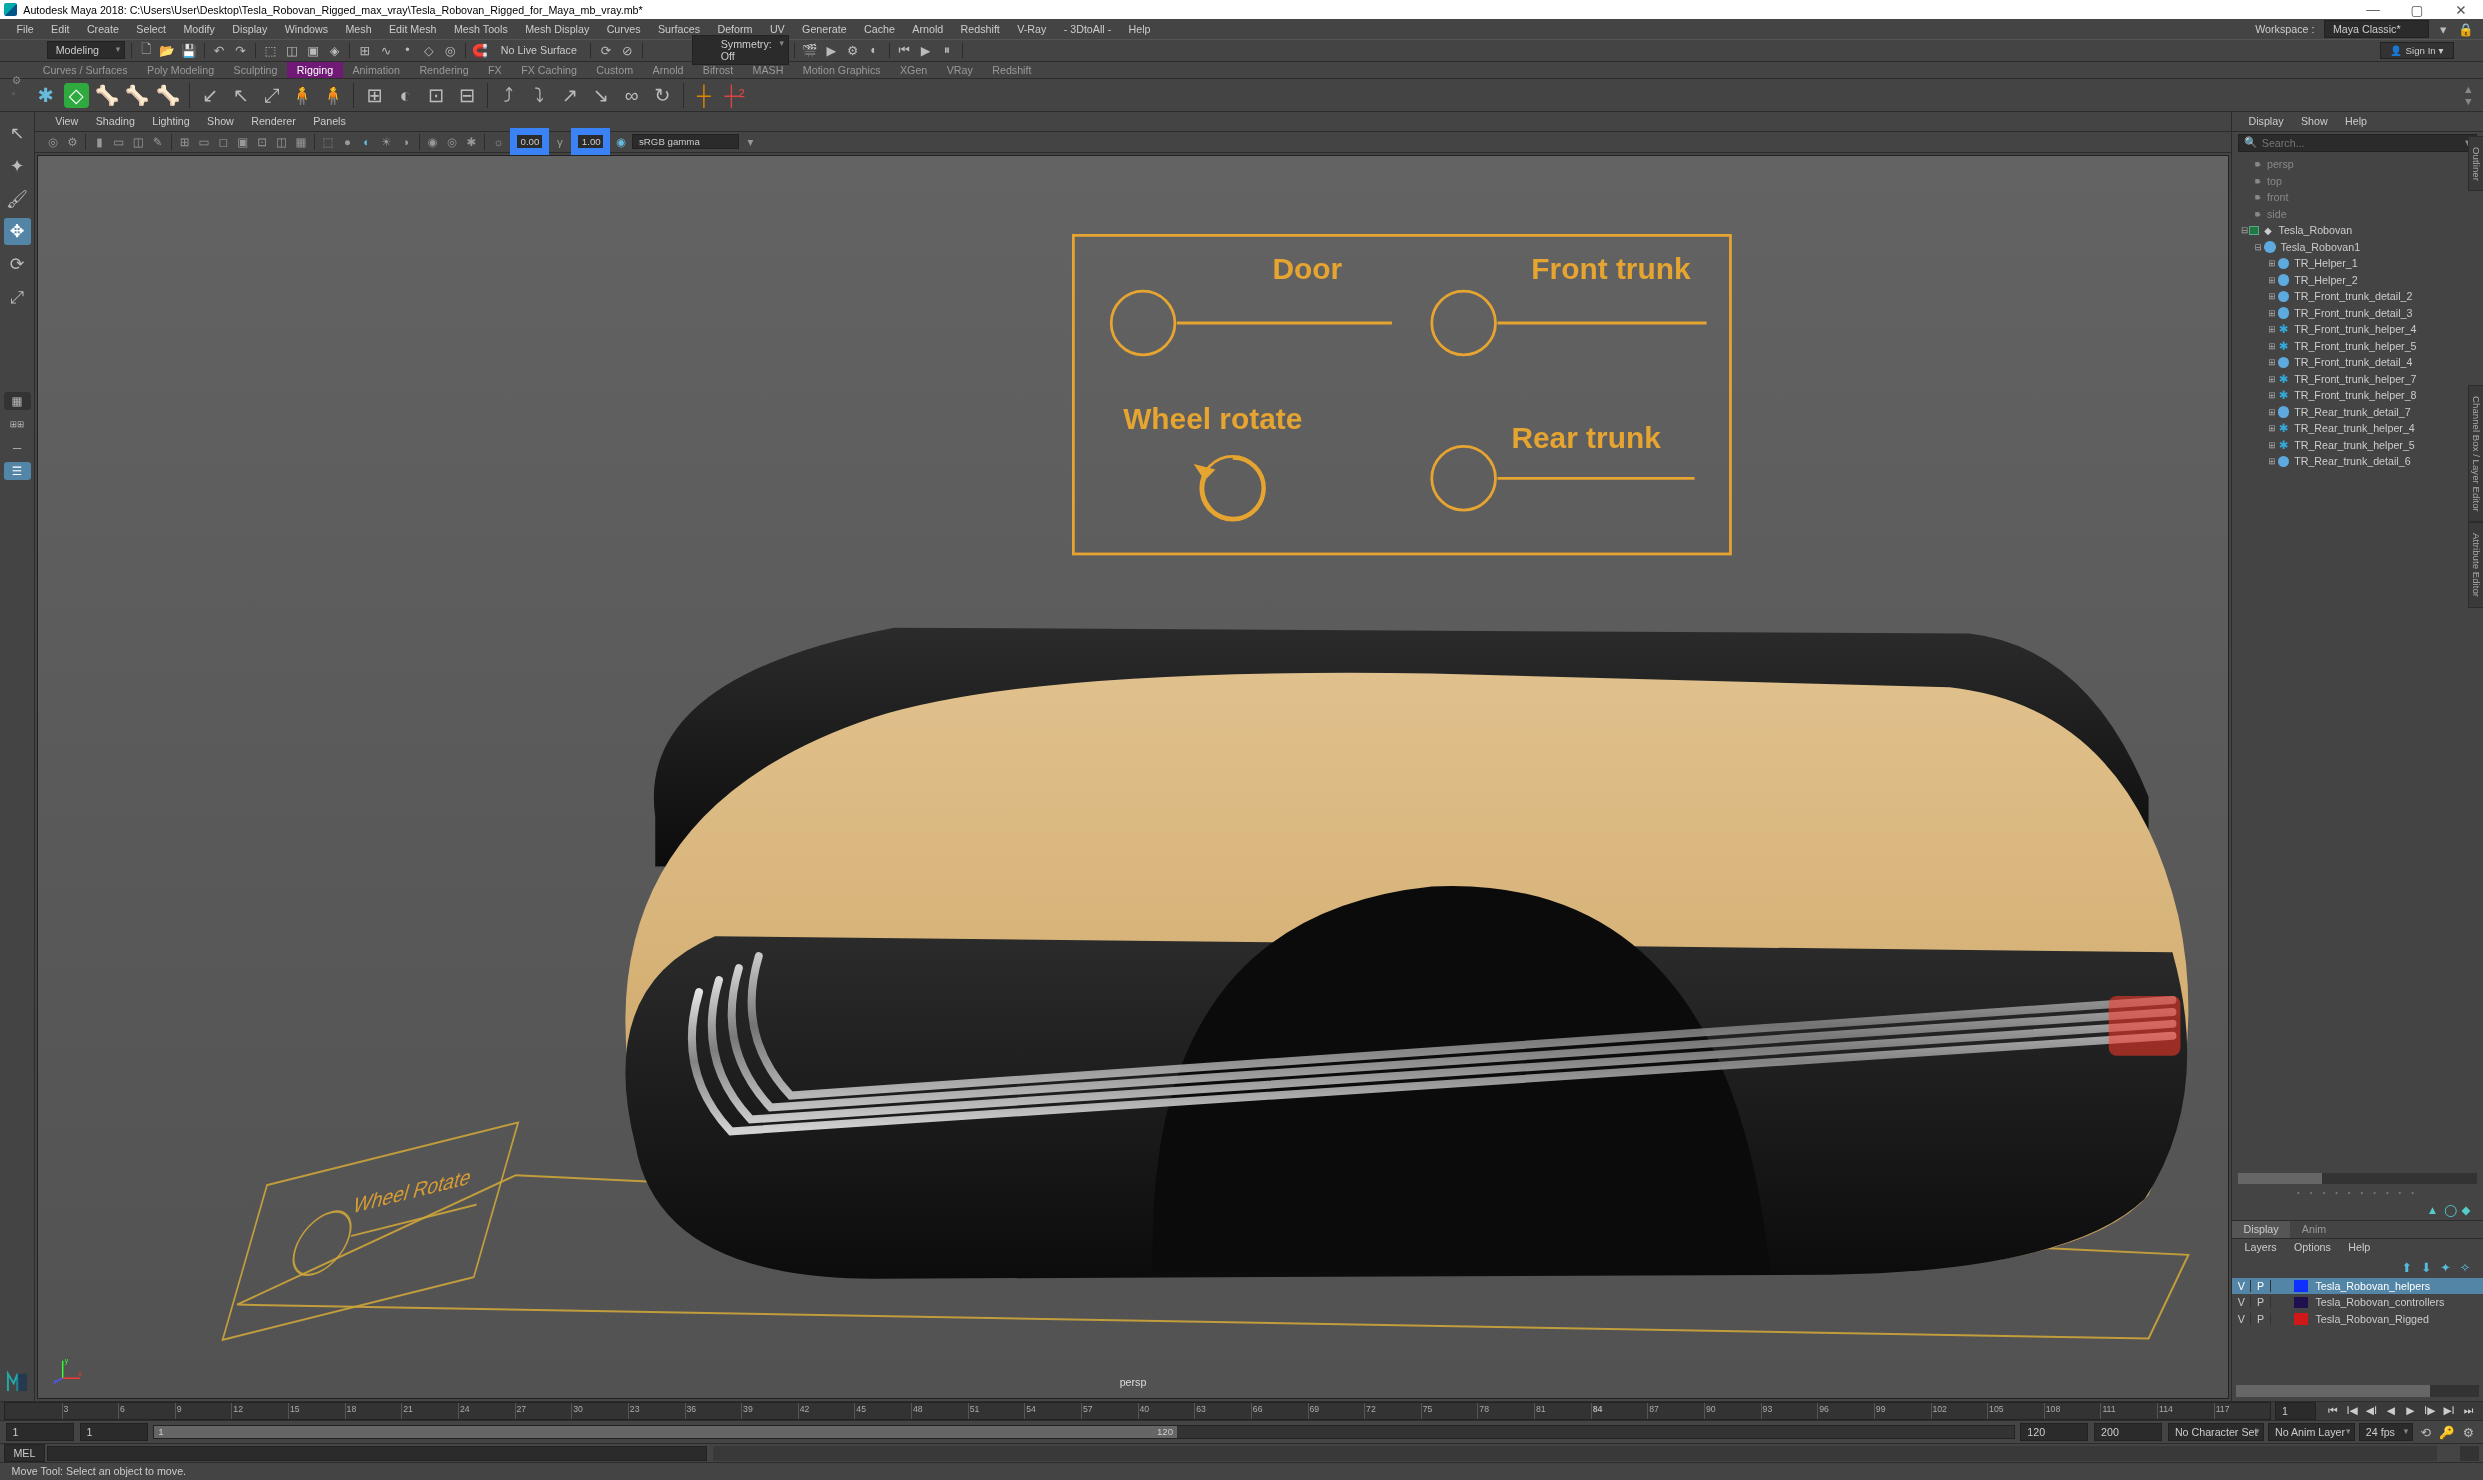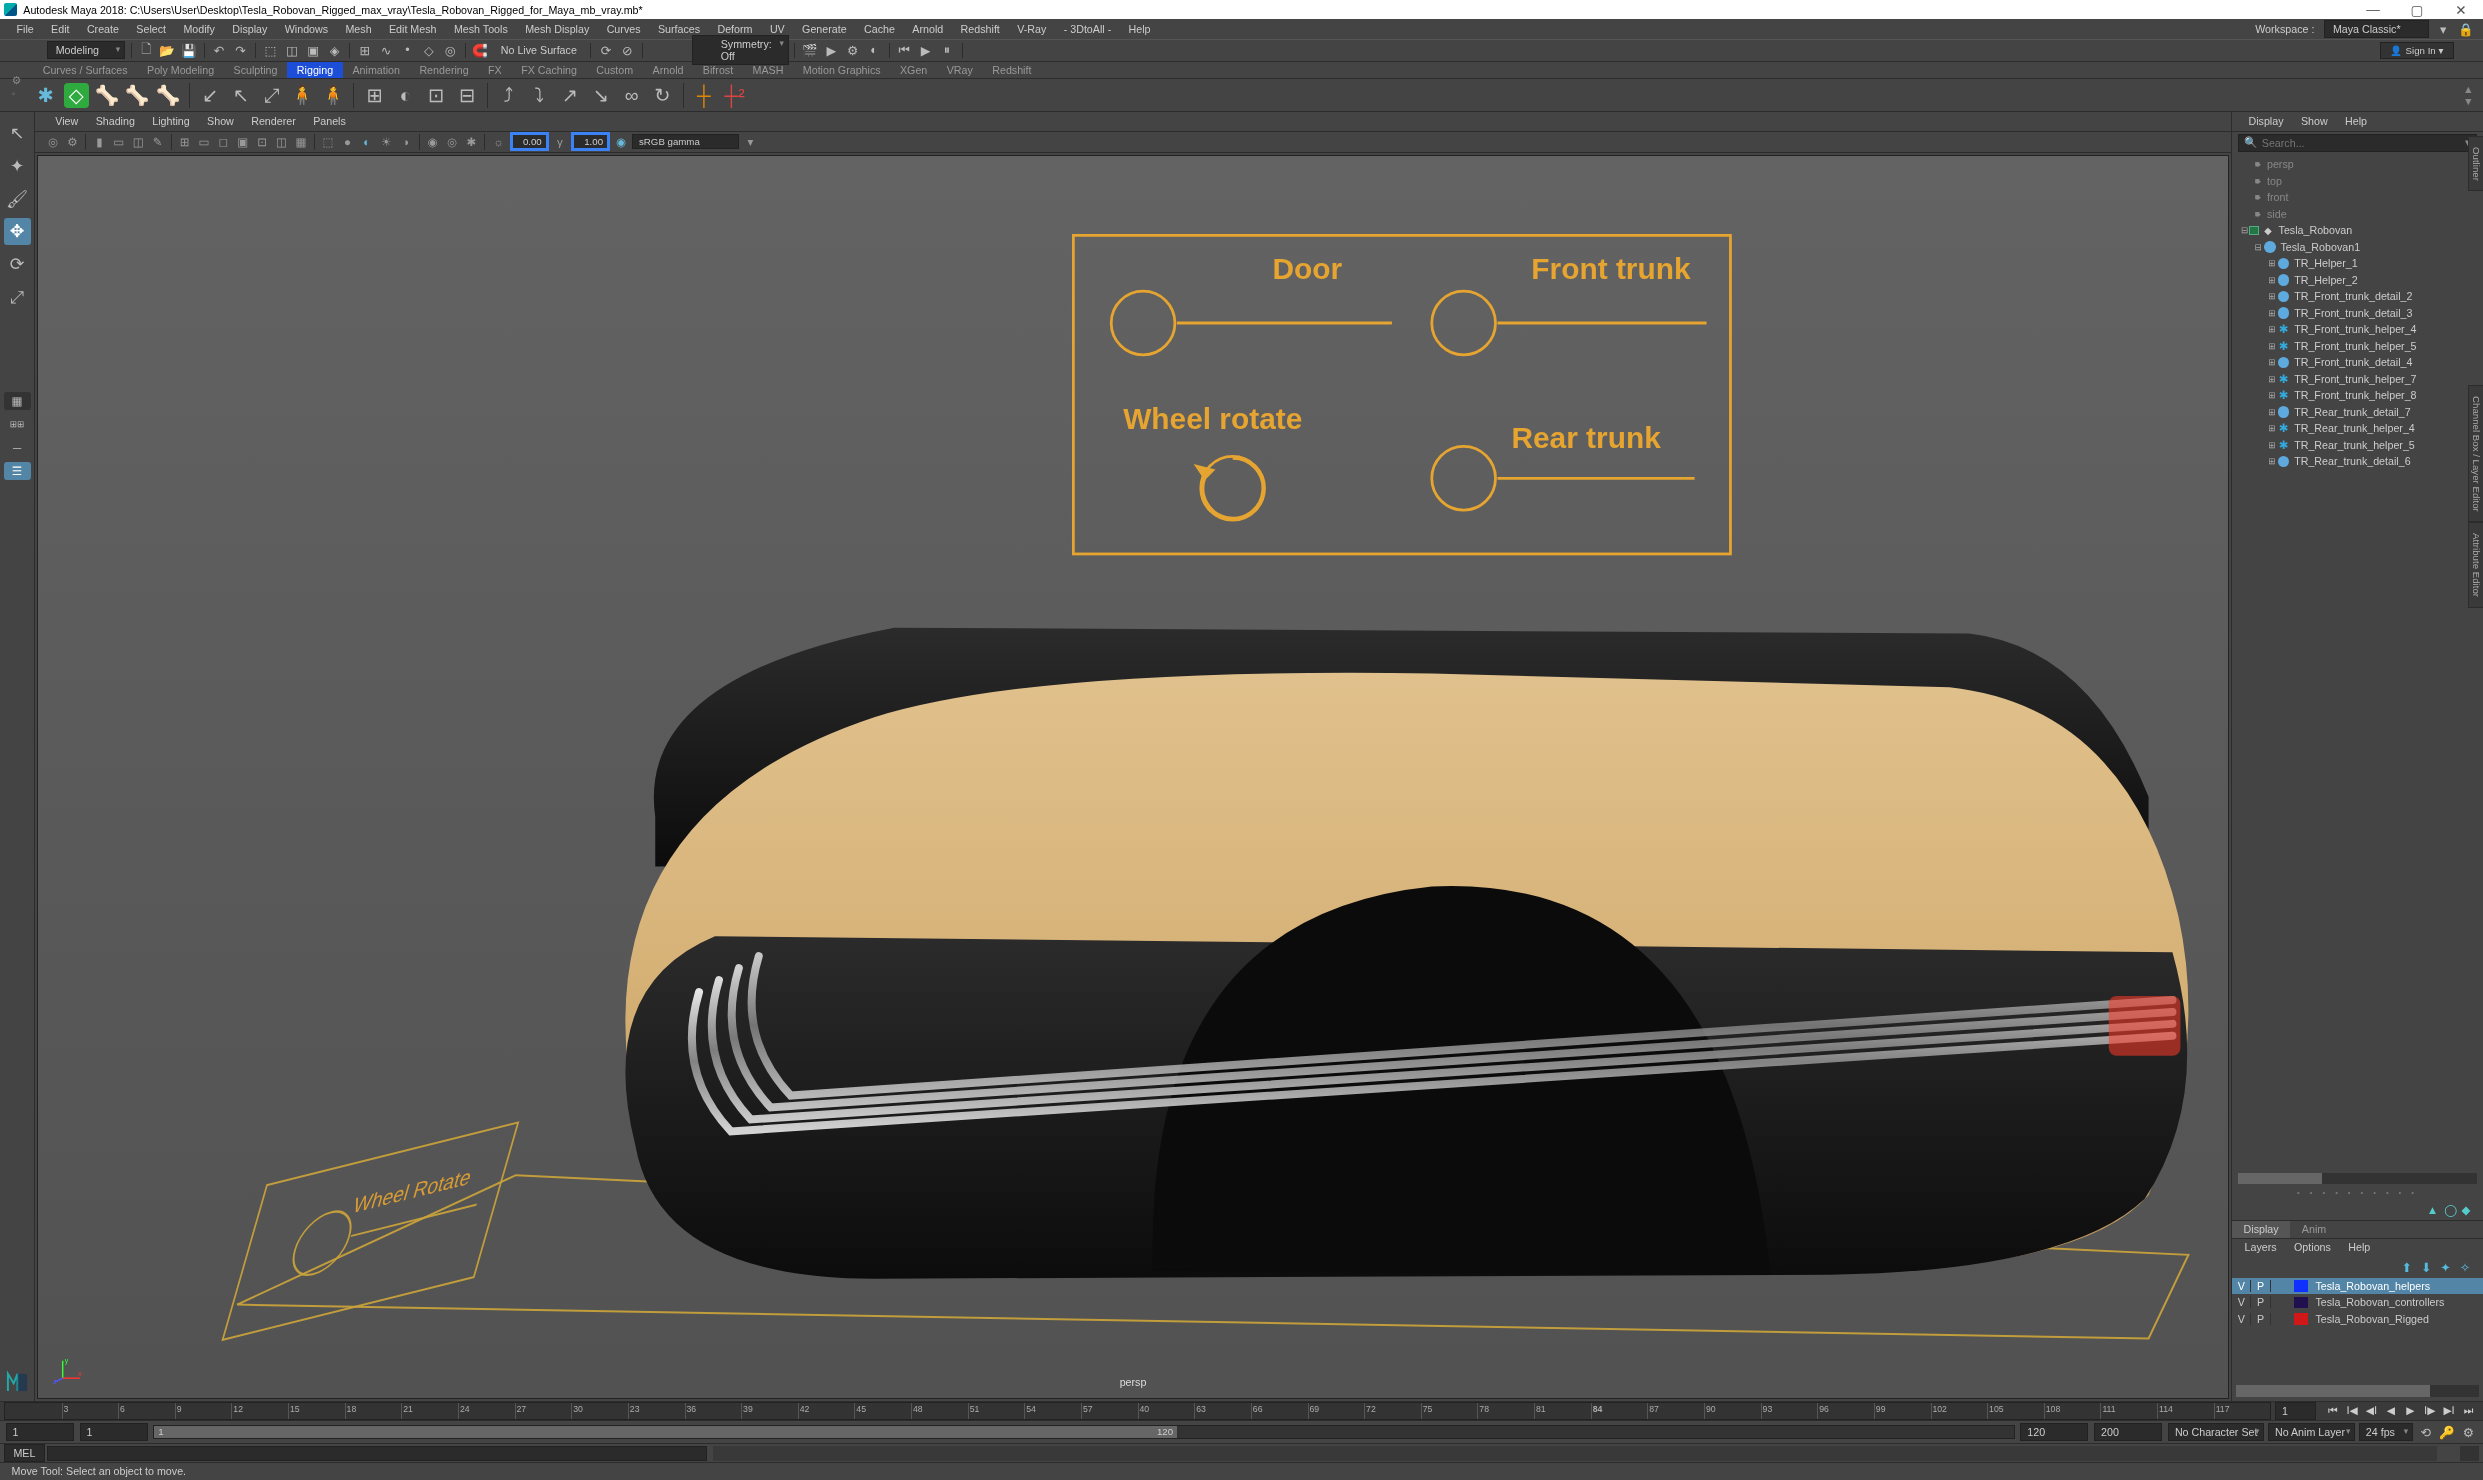--- a/index.html
+++ b/index.html
@@ -22,21 +22,21 @@
 .toolbar1 { height: 23px; background: #444; border-top: 1px solid #555; border-bottom: 1px solid #2c2c2c; display: flex; align-items: center; padding-left: 3.9px; gap: 3.9px; }
 .dropdown { background: #2b2b2b; color: #ccc; padding: 1.9px 17.5px 1.9px 7.8px; border: 1px solid #222; font-size: 10.7px; position: relative; margin-left: 43px; }
 .dropdown::after { content: '▾'; position: absolute; right: 3.9px; top: 1.9px; font-size: 8.7px; color: #888; }
 .tool-icon { width: 17.5px; height: 17.5px; display: flex; align-items: center; justify-content: center; color: #bbb; cursor: pointer; font-size: 12.6px; }
 .tool-sep { width: 1px; height: 15.5px; background: #2c2c2c; margin: 0 1.9px; }
 .signin { background: #333; color: #ccc; padding: 1.9px 9.7px; border: 1px solid #222; font-size: 9.7px; margin-left: auto; margin-right: 29px; }
 
 
 .shelf-tabs { height: 17.5px; background: #444; display: flex; align-items: stretch; padding-left: 33px; border-bottom: 1px solid #2c2c2c; }
 .shelf-tab { padding: 1.9px 9.7px; color: #999; font-size: 10.7px; cursor: pointer; }
-.shelf-tab.active { background: #1d4ed8; color: #fff; }
+.shelf-tab.active { background: #701a75; color: #fff; }
 
 
 .shelf { height: 33px; background: #444; display: flex; align-items: center; padding-left: 33px; gap: 5.8px; border-bottom: 1px solid #2c2c2c; position: relative; }
 .shelf-left-handle { position: absolute; left: 0; top: -17.5px; bottom: 0; width: 33px; display: flex; align-items: center; justify-content: center; }
 .shelf-icon { width: 25px; height: 25px; cursor: pointer; display: flex; align-items: center; justify-content: center; color: #7ac; font-size: 19.4px; }
 .shelf-sep { width: 1px; height: 25px; background: #2c2c2c; margin: 0 1.9px; }
 
 
 .main { display: flex; height: calc(100vh - 19.4px - 19.4px - 23px - 17.5px - 33px - 19.4px - 23px - 19.4px - 17.5px); }
 
@@ -48,21 +48,21 @@
 .tbx-btn.small { height: 17.5px; font-size: 11.6px; }
 .maya-logo-btm { width: 23px; height: 23px; margin-top: auto; margin-bottom: 7.8px; }
 
 
 .viewport-wrap { flex: 1; display: flex; flex-direction: column; background: #444; }
 .vp-menubar { height: 19.4px; background: #444; display: flex; align-items: center; padding-left: 11.6px; gap: 0; border-bottom: 1px solid #2c2c2c; }
 .vp-menubar span { padding: 1.9px 8.7px; color: #ccc; font-size: 10.7px; cursor: pointer; }
 .vp-toolbar { height: 21.3px; background: #444; display: flex; align-items: center; padding-left: 9.7px; gap: 2.9px; border-bottom: 1px solid #2c2c2c; }
 .vp-ticon { width: 16.5px; height: 16.5px; display: flex; align-items: center; justify-content: center; cursor: pointer; color: #999; font-size: 11.6px; }
 .vp-ticon.on { color: #6bd; }
-.vp-num { width: 39px; background: #2b2b2b; color: #ccc; padding: 1px 3.9px; font-size: 9.7px; text-align: right; border: 3px solid #3b82f6; }
+.vp-num { width: 39px; background: #2b2b2b; color: #ccc; padding: 1px 3.9px; font-size: 9.7px; text-align: right; border: 7px solid #3b82f6; }
 .vp-gamma { width: 107px; background: #2b2b2b; color: #ccc; padding: 1px 5.8px; font-size: 9.7px; border: 1px solid #222; }
 
 .viewport { flex: 1; background: linear-gradient(180deg, #636363 0%, #5a5a5a 50%, #525252 100%); position: relative; overflow: hidden; border: 1px solid #222; margin: 1.9px; }
 .viewport svg.scene { position: absolute; inset: 0; width: 100%; height: 100%; }
 .cam-label { position: absolute; bottom: 9.7px; left: 50%; transform: translateX(-50%); color: #ddd; font-size: 10.7px; }
 .axis-gizmo { position: absolute; left: 15.5px; bottom: 13.6px; width: 31px; height: 31px; }
 
 
 .right-col { width: 252px; background: #444; border-left: 1px solid #2c2c2c; display: flex; flex-direction: column; }
 .right-tabs { position: absolute; right: 0; top: 136px; width: 15.5px; display: flex; flex-direction: column; }

